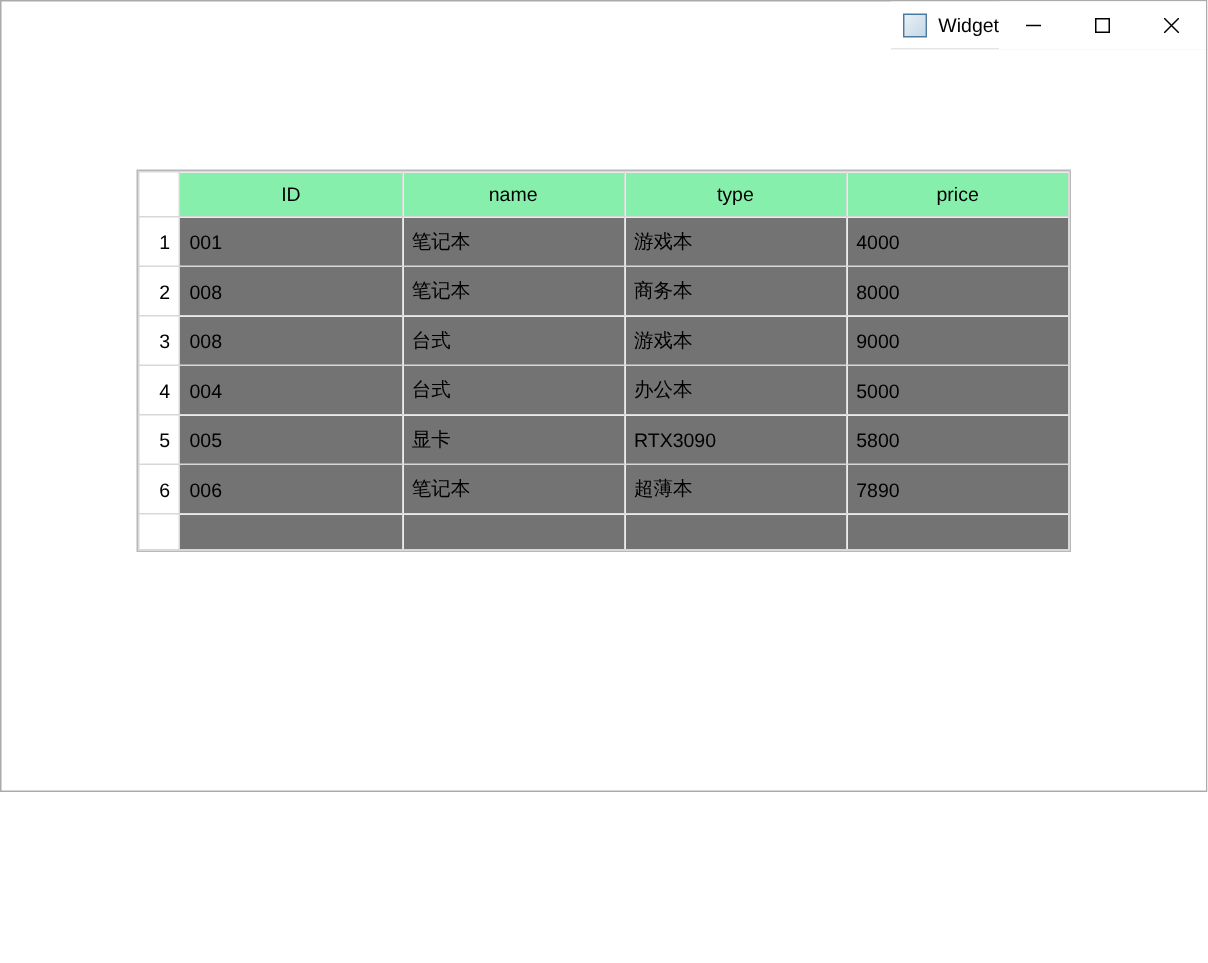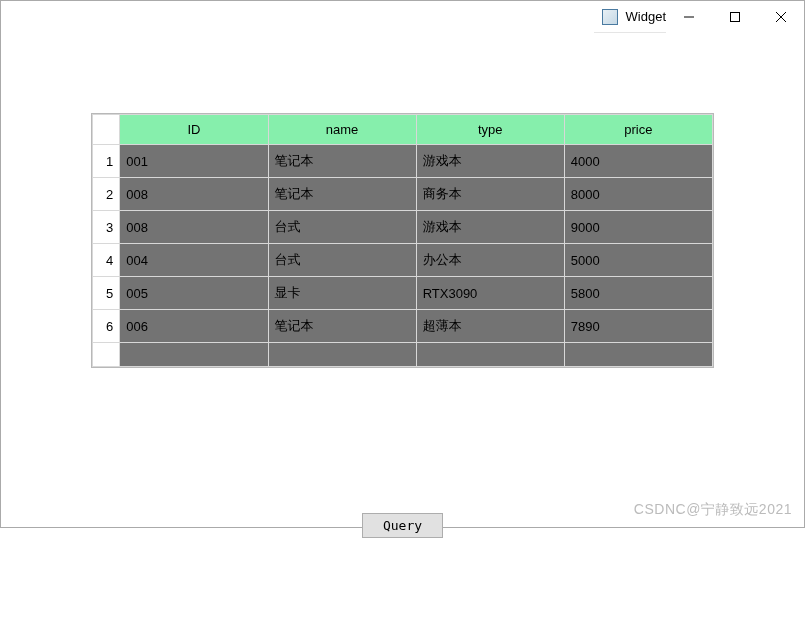--- a/index.html
+++ b/index.html
@@ -225,19 +225,15 @@
               <td class="row-header"></td>
               <td></td>
               <td></td>
               <td></td>
               <td></td>
             </tr>
           </tbody>
       </table>
     </div>
 
-    <div class="button-area">
-      <button class="query-button">Query</button>
-    </div>
-
-    <div class="watermark">CSDNC@宁静致远2021</div>
+
   </div>
 </div>
 
 </body></html>

